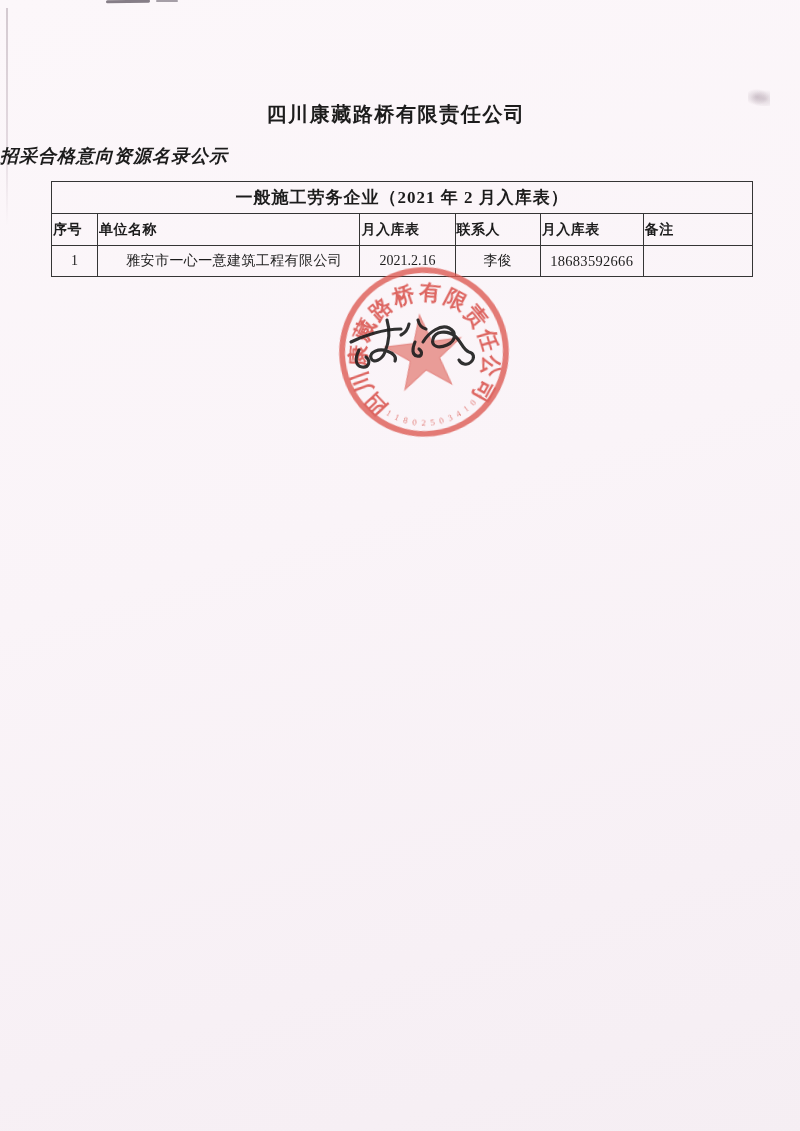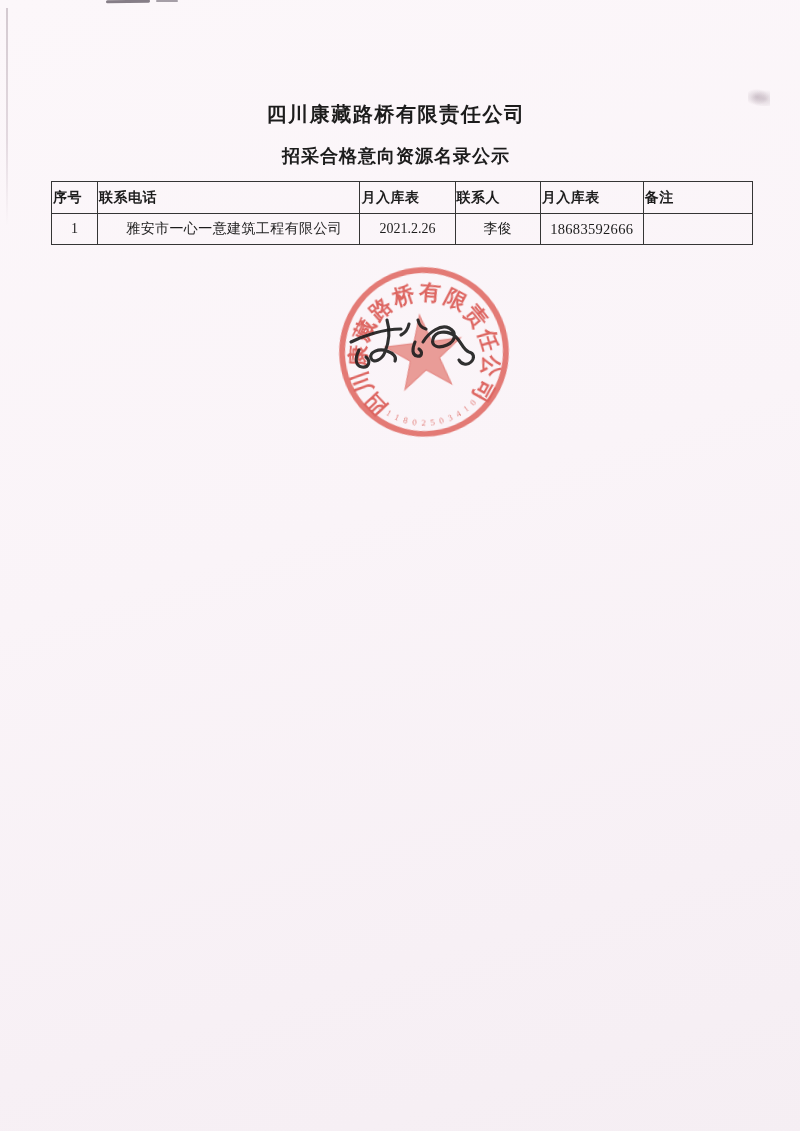--- a/index.html
+++ b/index.html
@@ -19,22 +19,22 @@
     background:linear-gradient(#a2929d,#c4b4bf 60%,transparent);opacity:.45;}
   .dash-a{position:absolute;left:106px;top:0;width:44px;height:3px;background:#5f5660;border-radius:2px;opacity:.75;transform:rotate(-1deg);}
   .dash-b{position:absolute;left:156px;top:0;width:22px;height:2px;background:#6d6470;border-radius:2px;opacity:.6;}
   .smudge{position:absolute;left:748px;top:88px;width:22px;height:18px;
     background:radial-gradient(ellipse at 40% 50%,rgba(150,130,145,.38),transparent 65%),
                radial-gradient(ellipse at 75% 60%,rgba(150,130,145,.30),transparent 60%);
     filter:blur(.6px);}
   
   .doc-title{position:absolute;top:101px;left:0;width:792px;text-align:center;
     font-size:20px;font-weight:bold;letter-spacing:1.6px;}
-  .doc-subtitle{position:absolute;top:144px;left:0;width:792px;text-align:center;
-    font-size:18px;font-weight:bold;letter-spacing:1px;}
+  .doc-subtitle{position:absolute;top:144px;left:0;width:792px;
+    font-size:18px;font-weight:bold;letter-spacing:1px;font-style:italic;}
   
   table.roster{position:absolute;left:51px;top:181px;width:702px;
     border-collapse:collapse;table-layout:fixed;}
   table.roster td,table.roster th{border:1.5px solid #353535;overflow:hidden;white-space:nowrap;}
   td.caption{height:29px;text-align:center;font-size:17px;font-weight:bold;letter-spacing:1px;border-bottom-width:2px;}
   tr.head th{height:29px;font-size:14px;font-weight:bold;text-align:left;letter-spacing:.5px;}
   tr.data td{height:28px;font-size:14px;text-align:center;}
   tr.data td.cell-company{text-align:center;padding-left:12px;letter-spacing:.4px;}
   tr.data td.cell-phone{font-size:14.5px;letter-spacing:.3px;text-align:center;}
   
@@ -68,32 +68,35 @@
   <table class="roster">
     <colgroup>
       <col style="width:46px">
         <col style="width:262px">
         <col style="width:95px">
       <col style="width:85px">
         <col style="width:103px">
         <col style="width:109px">
     </colgroup>
     <tbody>
+      <tr>
+        <td class="caption" colspan="6">一般施工劳务企业（2021 年 2 月入库表）</td>
+      </tr>
       <tr class="head">
         <th>序号</th>
-        <th>联系电话</th>
+        <th>单位名称</th>
         <th>月入库表</th>
         <th>联系人</th>
         <th>月入库表</th>
         <th>备注</th>
       </tr>
       <tr class="data">
         <td class="cell-index">1</td>
         <td class="cell-company">雅安市一心一意建筑工程有限公司</td>
-        <td class="cell-date">2021.2.26</td>
+        <td class="cell-date">2021.2.16</td>
         <td class="cell-contact">李俊</td>
         <td class="cell-phone">18683592666</td>
         <td class="cell-remark"></td>
       </tr>
     </tbody>
   </table>
 
 
   <svg class="seal" id="seal-svg" viewBox="0 0 200 200">
     <circle class="seal-ring" cx="100" cy="100" r="91"></circle>

